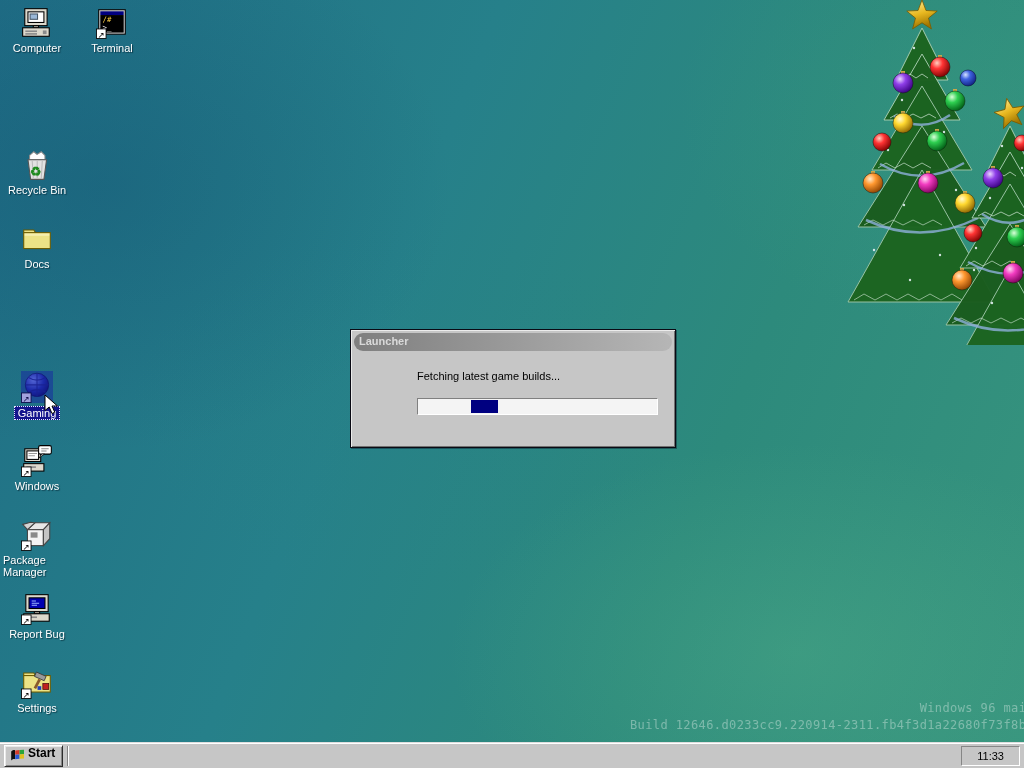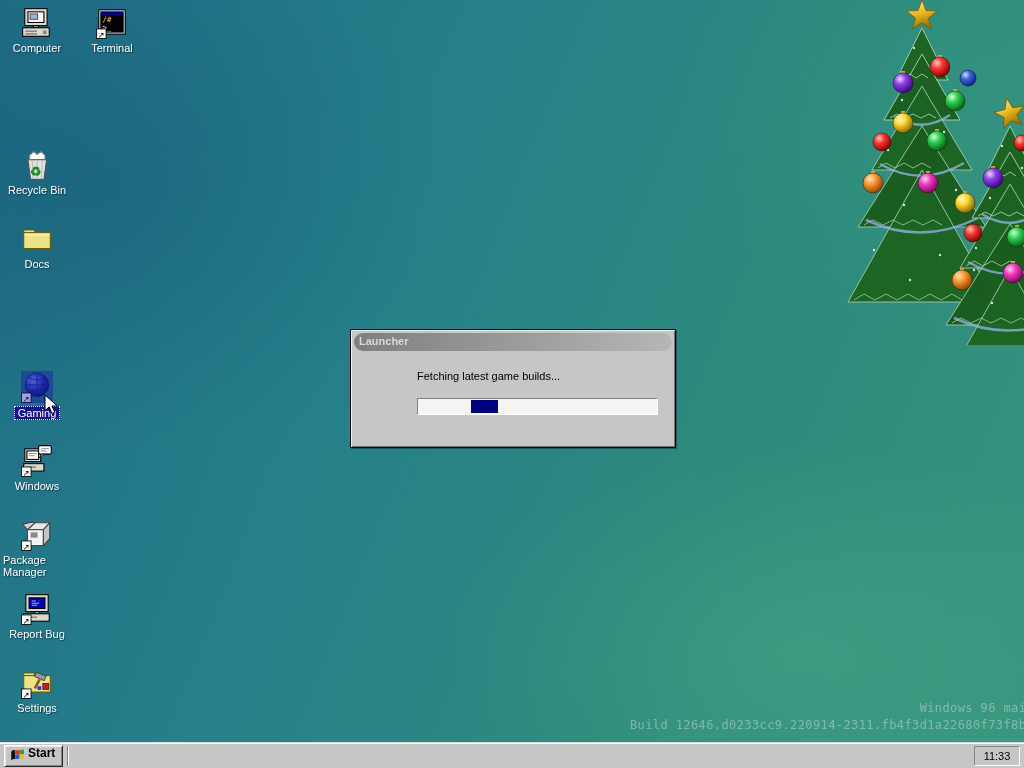--- a/index.html
+++ b/index.html
@@ -53,22 +53,22 @@
   .taskbar { position:absolute; left:0; bottom:0; width:1024px; height:26px; background:#c6c6c6;
     border-top:1px solid #dedede; box-shadow:inset 0 1px 0 #fff;
     display:flex; align-items:center; padding:0 4px; }
   .start-btn { height:22px; margin-left:0; padding:0 7px 0 4px; display:flex; gap:3px;
     background:#c6c6c6; font-weight:bold; font-size:12px; color:#000; font-family:inherit;
     border-top:1px solid #fff; border-left:1px solid #fff;
     border-right:1px solid #2b2b2b; border-bottom:1px solid #2b2b2b;
     box-shadow:inset 1px 1px 0 #e9e9e9, inset -1px -1px 0 #868686; }
   .tb-div { width:2px; height:20px; margin-left:4px;
     border-left:1px solid #868686; border-right:1px solid #fff; }
-  .tray { margin-left:auto; height:20px; min-width:46px; padding:0 7px;
-    display:flex; align-items:center; justify-content:center;
+  .tray { margin-left:auto; height:20px; min-width:46px; padding:0 15px;
+    display:flex; align-items:center; justify-content:flex-end;
     border-top:1px solid #868686; border-left:1px solid #868686;
     border-bottom:1px solid #fff; border-right:1px solid #fff; color:#000; }
 </style>
 </head>
 <body>
 
 <div class="desktop">
 
   <svg width="0" height="0" style="position:absolute">
     <defs>

